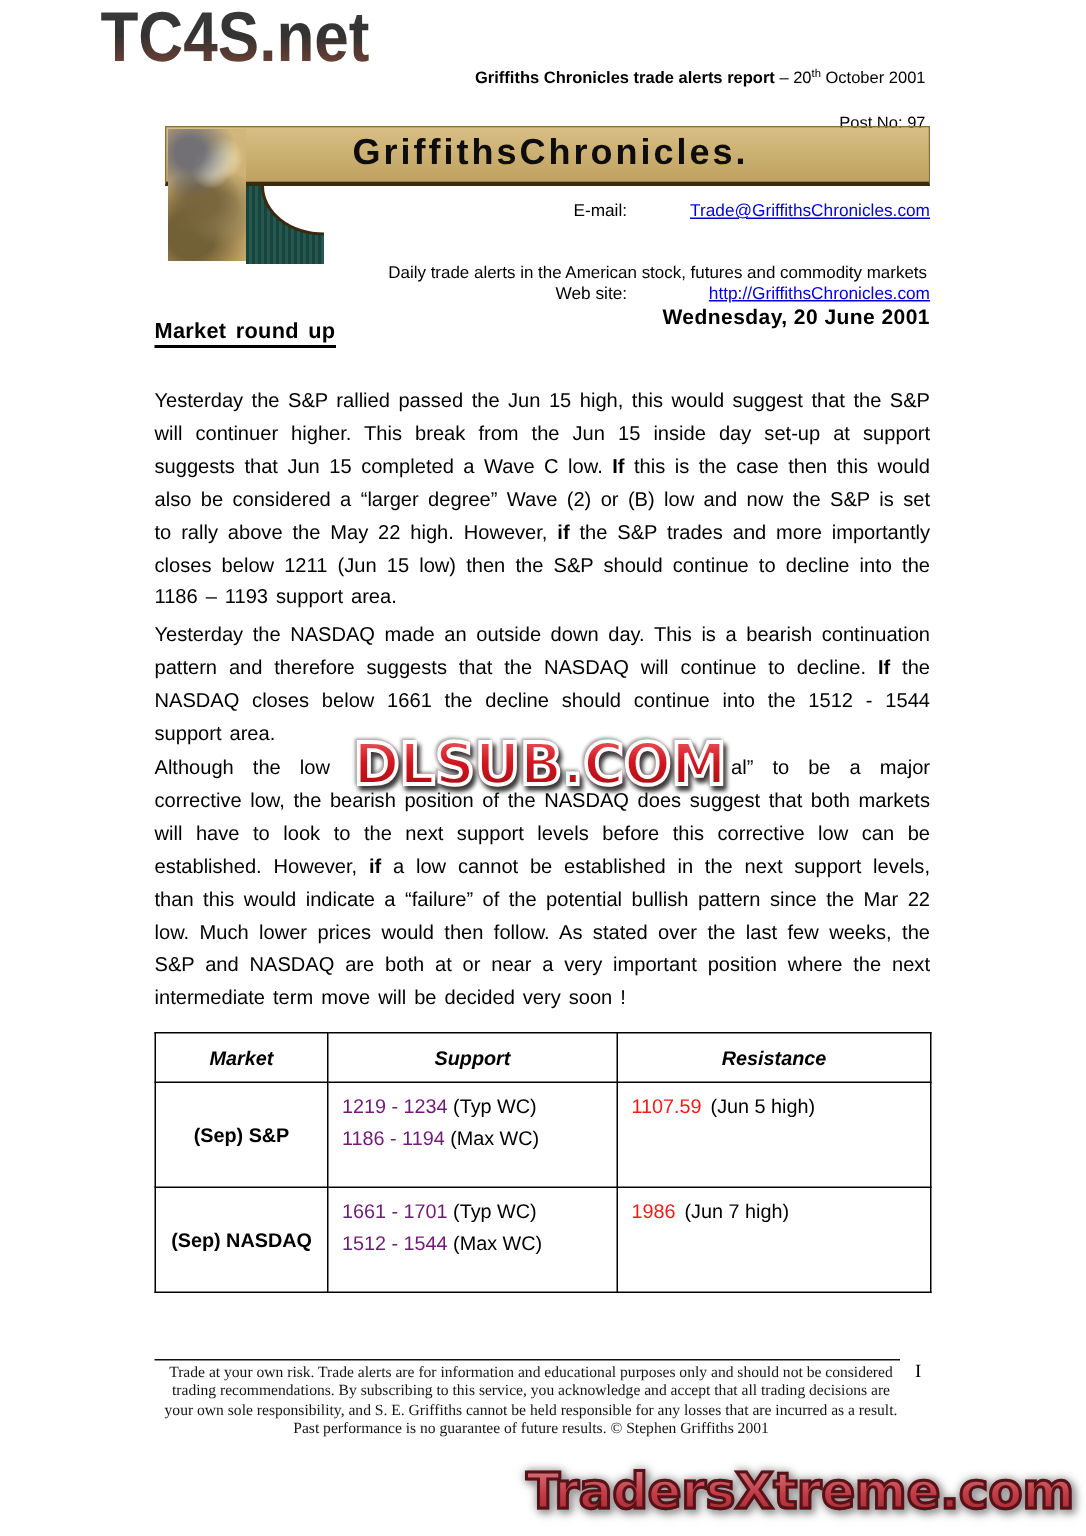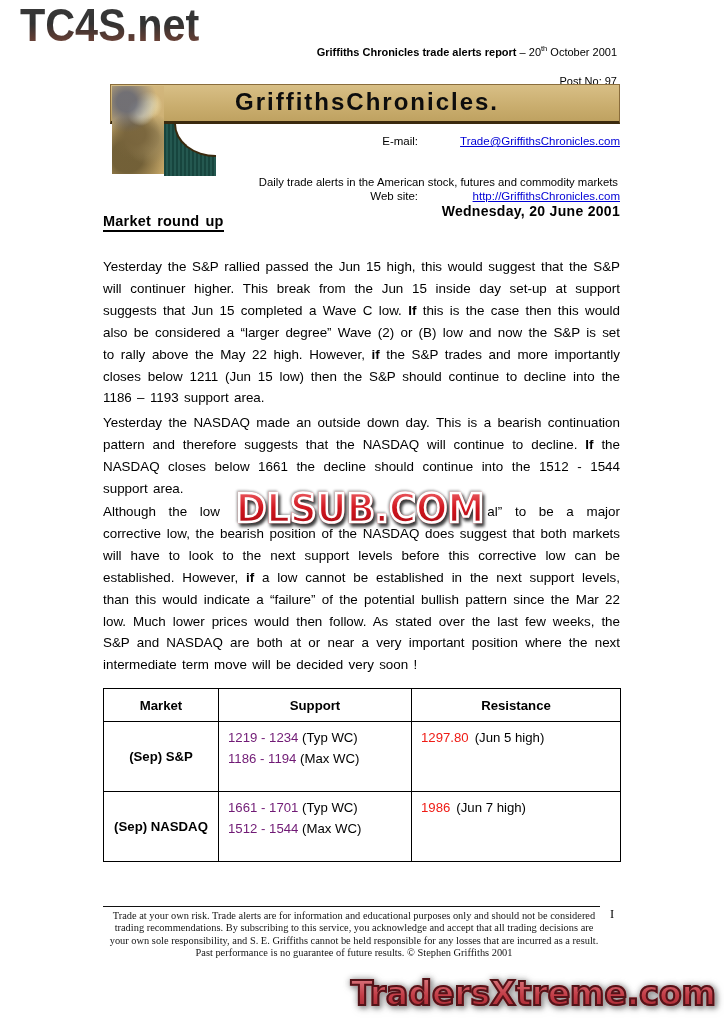--- a/index.html
+++ b/index.html
@@ -1,20 +1,20 @@
 <!DOCTYPE html>
 <html><head>
 <meta charset="utf-8">
 <style>
   * { box-sizing: border-box; }
   html,body { margin:0; padding:0; background:#888; }
   .page {
     position:relative; width:724px; height:1024px; margin:0 auto;
     background:#ffffff; overflow:hidden;
-    font-family:"Liberation Sans", sans-serif; color:#000;
+    font-family:"Liberation Sans", sans-serif; color:#000;padding-left:47px;
   }
 
   
   .tc4s {
     position:absolute; top:0; right:4;
     font-family:"Liberation Sans", sans-serif; font-weight:700; font-size:46px;
     letter-spacing:0px; line-height:48px;
     transform:scale(0.9,1.02); transform-origin:right top;
     background:linear-gradient(180deg,#3c3c3c 0%,#323232 48%,#5e3c33 78%,#845448 100%);
     -webkit-background-clip:text; background-clip:text; color:transparent;
@@ -104,21 +104,21 @@
   }
   @supports not (-webkit-background-clip:text) { .wm { color:#c41e26; } }
 
   
   table.levels {
     position:absolute; top:604px; left:0; width:517px;
     border-collapse:collapse; table-layout:fixed; font-size:13.2px;
   }
   .levels col.c1 { width:115px; } .levels col.c2 { width:193px; } .levels col.c3 { width:209px; }
   .levels th, .levels td { border:1.5px solid #000; }
-  .levels th { height:33px; font-weight:700; text-align:center; padding:2px; }
+  .levels th { height:33px; font-weight:700; text-align:center; padding:2px;font-style:italic; }
   .levels td { height:70px; vertical-align:top; padding:5px 9px; line-height:21px; }
   .levels td.market { vertical-align:middle; text-align:center; font-weight:700; }
   .rng  { color:#701a75; }
   .resv { color:#ef1b15; }
   .note { color:#000; }
   .note-r { margin-left:6px; }
 
   
   .fline { position:absolute; top:822px; left:0; width:497px; border-top:1.5px solid #111; }
   .disclaimer {
@@ -193,21 +193,21 @@
           <th>Resistance</th>
         </tr>
       </thead>
       <tbody>
         <tr>
           <td class="market">(Sep) S&amp;P</td>
           <td>
             <div><span class="rng">1219 - 1234</span><span class="note"> (Typ WC)</span></div>
             <div><span class="rng">1186 - 1194</span><span class="note"> (Max WC)</span></div>
           </td>
-          <td><span class="resv">1297.80</span><span class="note note-r">(Jun 5 high)</span></td>
+          <td><span class="resv">1107.59</span><span class="note note-r">(Jun 5 high)</span></td>
         </tr>
         <tr>
           <td class="market">(Sep) NASDAQ</td>
           <td>
             <div><span class="rng">1661 - 1701</span><span class="note"> (Typ WC)</span></div>
             <div><span class="rng">1512 - 1544</span><span class="note"> (Max WC)</span></div>
           </td>
           <td><span class="resv">1986</span><span class="note note-r">(Jun 7 high)</span></td>
         </tr>
       </tbody>

